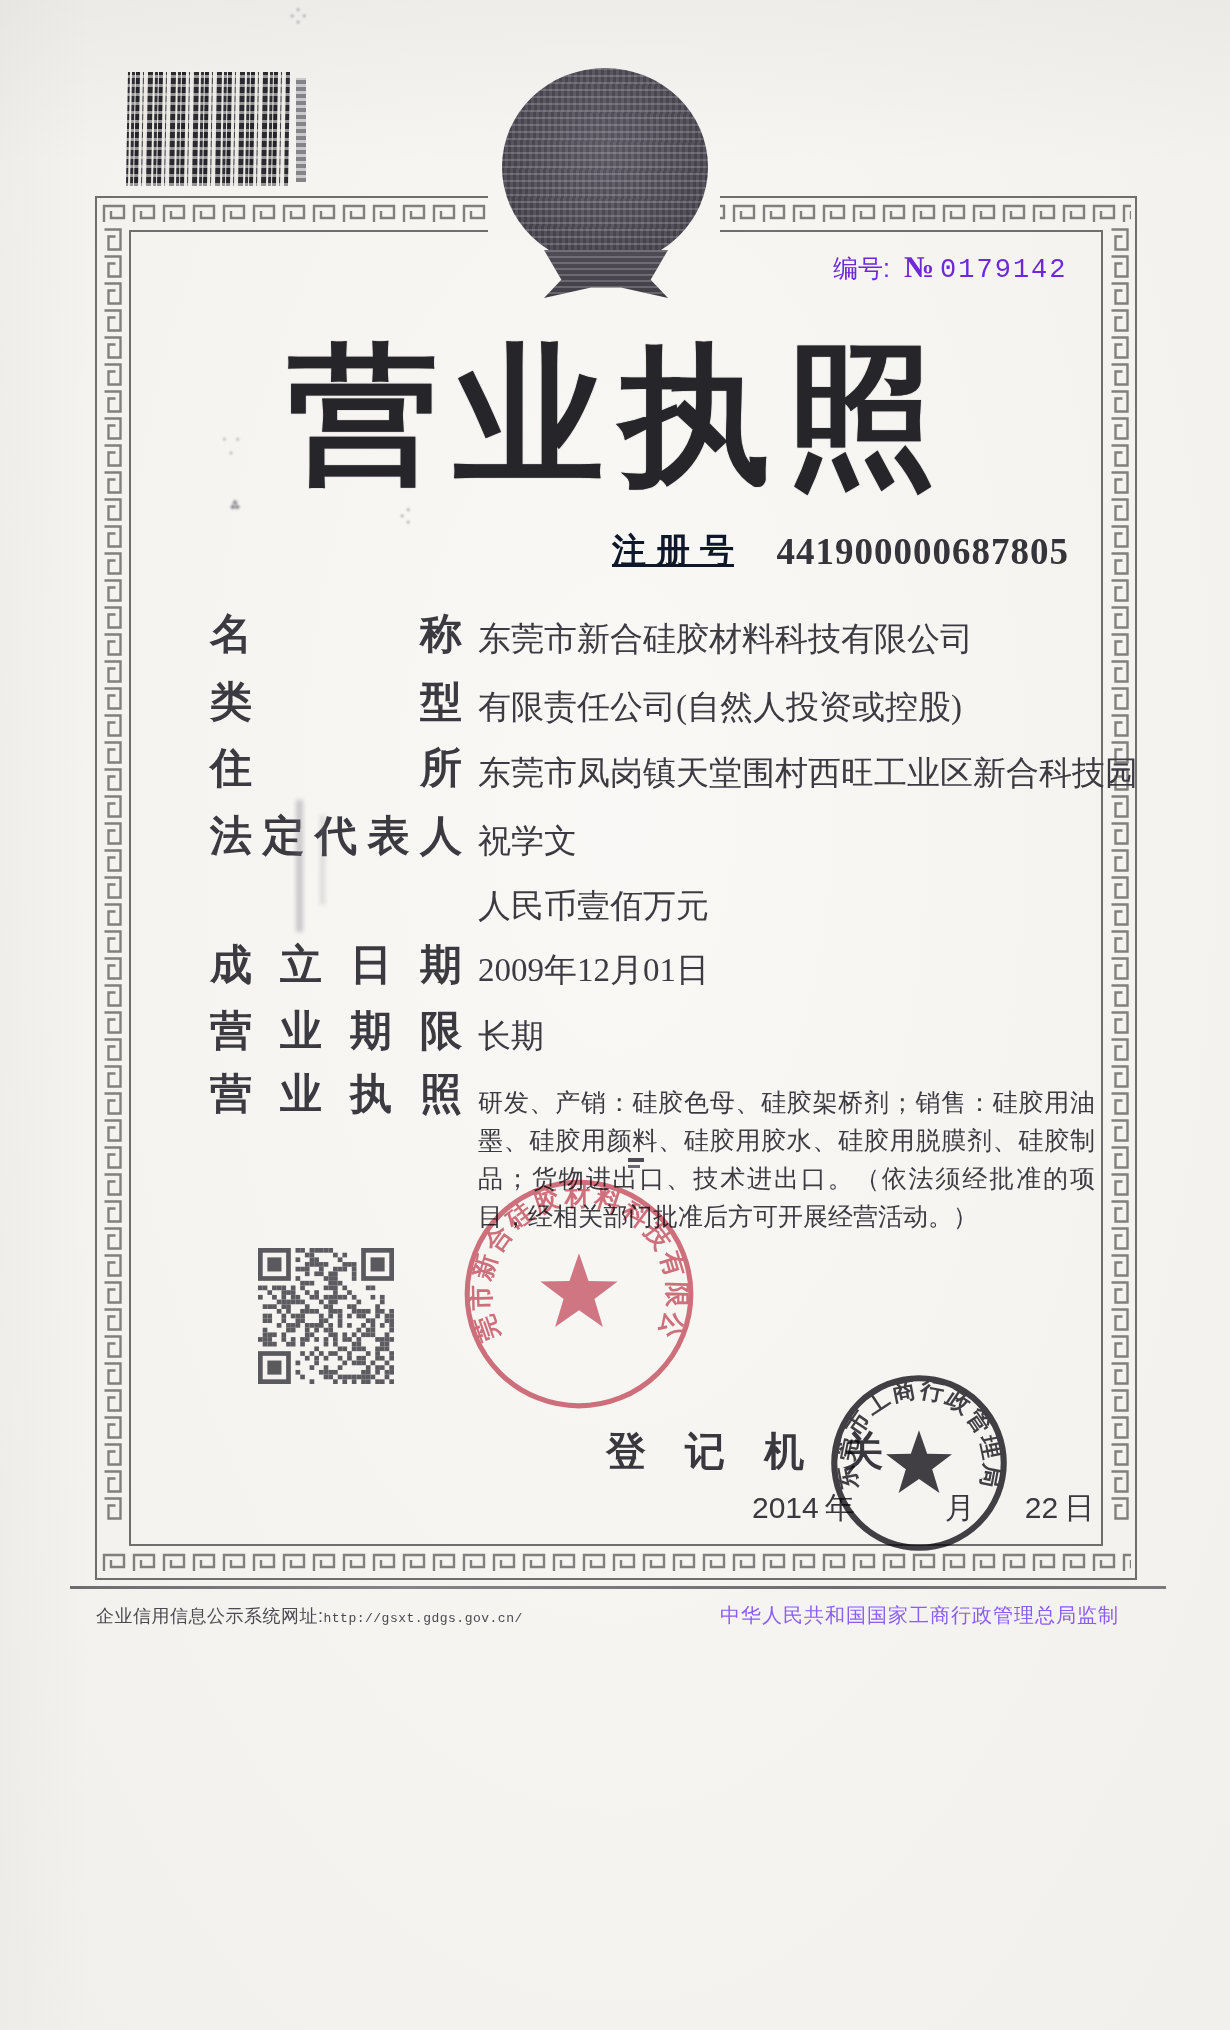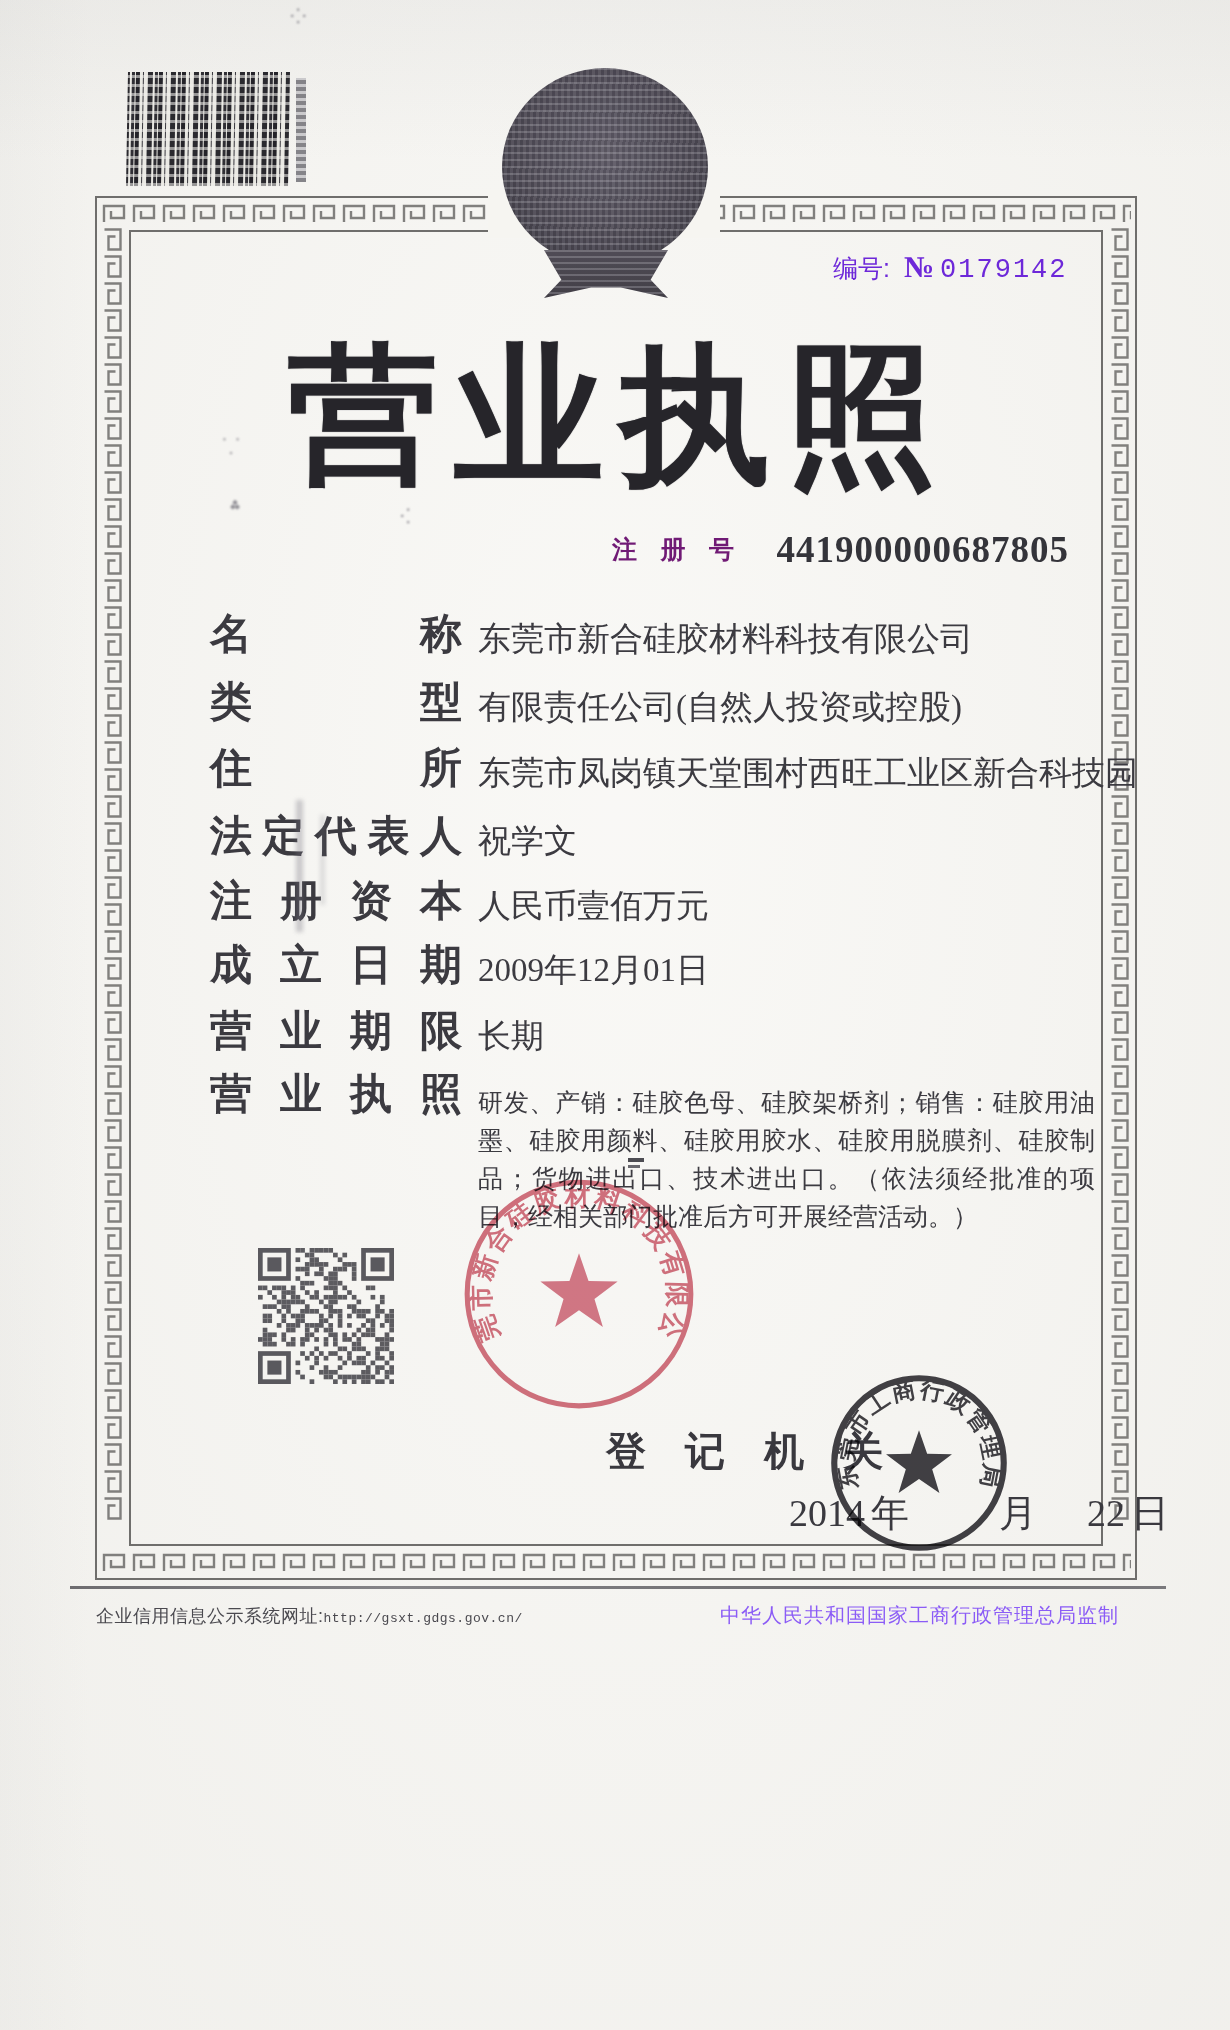--- a/index.html
+++ b/index.html
@@ -53,37 +53,37 @@
   }
 
   
   .serial{left:833px;top:250px;width:260px;font-size:25px;color:#6d28d9;white-space:nowrap;}
   .serial .sym{font-family:"Liberation Serif", serif;font-weight:bold;font-size:30px;padding:0 6px 0 14px;}
   .serial .num{font-family:"Liberation Mono", monospace;font-size:27px;letter-spacing:2px;}
   .title{left:288px;top:330px;width:648px;height:170px;font-size:150px;line-height:170px;
     font-weight:900;color:#26252a;text-align:justify;text-align-last:justify;
     font-family:"Liberation Sans", sans-serif;text-shadow:0 0 1px rgba(70,70,75,.8);}
   .regline{left:612px;top:528px;white-space:nowrap;}
-  .reg-label{display:inline-block;width:122px;font-size:25px;font-weight:600;color:#701a75;
-    text-align:justify;text-align-last:justify;vertical-align:middle;}
+  .reg-label{display:inline-block;width:122px;font-size:34px;font-weight:600;color:#0f172a;
+    text-align:justify;text-align-last:justify;vertical-align:middle;text-decoration:underline;}
   .reg-value{font-family:"Liberation Serif", serif;font-size:37px;color:#34343a;letter-spacing:1px;
     vertical-align:middle;margin-left:38px;font-weight:bold;}
 
   
   .row{left:210px;width:885px;height:60px;}
   .row .lab{position:absolute;left:0;top:0;width:252px;font-size:42px;font-weight:600;color:#3b3a40;
     text-align:justify;text-align-last:justify;line-height:48px;}
   .row .val{position:absolute;left:268px;top:9px;width:617px;font-size:33px;color:#3c3b41;
     font-family:"Liberation Serif", serif;line-height:40px;white-space:nowrap;}
   .row.scope{height:120px;}
   .row.scope .val{top:14px;font-size:25px;line-height:38px;white-space:normal;text-align:justify;}
 
   
   .registrar{left:606px;top:1424px;font-size:40px;font-weight:600;color:#39383e;letter-spacing:14px;white-space:nowrap;}
-  .dateline{left:752px;top:1488px;font-size:38px;color:#3a393f;font-family:Liberation Serif, serif;white-space:nowrap;margin-left:37px;}
+  .dateline{left:752px;top:1488px;font-size:30px;color:#3a393f;font-family:Liberation Sans, sans-serif;white-space:nowrap;}
   .dateline span{margin-right:6px;}
   .dateline .gap1{display:inline-block;width:78px;}
   .dateline .gap2{display:inline-block;width:38px;}
 
   
   .scanline{left:70px;top:1586px;width:1096px;height:3px;background:linear-gradient(90deg,#4c4b50,#6a696e 30%,#4c4b50 70%,#5c5b60);opacity:.8;}
   .footer-left{left:96px;top:1604px;font-size:18px;color:#4a494f;letter-spacing:.5px;}
   .footer-left .url{font-family:"Liberation Mono", monospace;font-size:13px;}
   .footer-right{left:700px;top:1602px;font-size:20px;color:#8b5cf6;font-family:"Liberation Serif", serif;letter-spacing:1px;margin-left:20px;}
 
@@ -641,21 +641,20 @@
 </div>
 <div class="abs row" style="top:744px">
   <div class="lab">住所</div>
   <div class="val">东莞市凤岗镇天堂围村西旺工业区新合科技园</div>
 </div>
 <div class="abs row" style="top:812px">
   <div class="lab">法定代表人</div>
   <div class="val">祝学文</div>
 </div>
 <div class="abs row" style="top:877px">
-  <div class="lab">注册资本</div>
   <div class="val">人民币壹佰万元</div>
 </div>
 <div class="abs row" style="top:941px">
   <div class="lab">成立日期</div>
   <div class="val">2009年12月01日</div>
 </div>
 <div class="abs row" style="top:1007px">
   <div class="lab">营业期限</div>
   <div class="val">长期</div>
 </div>

